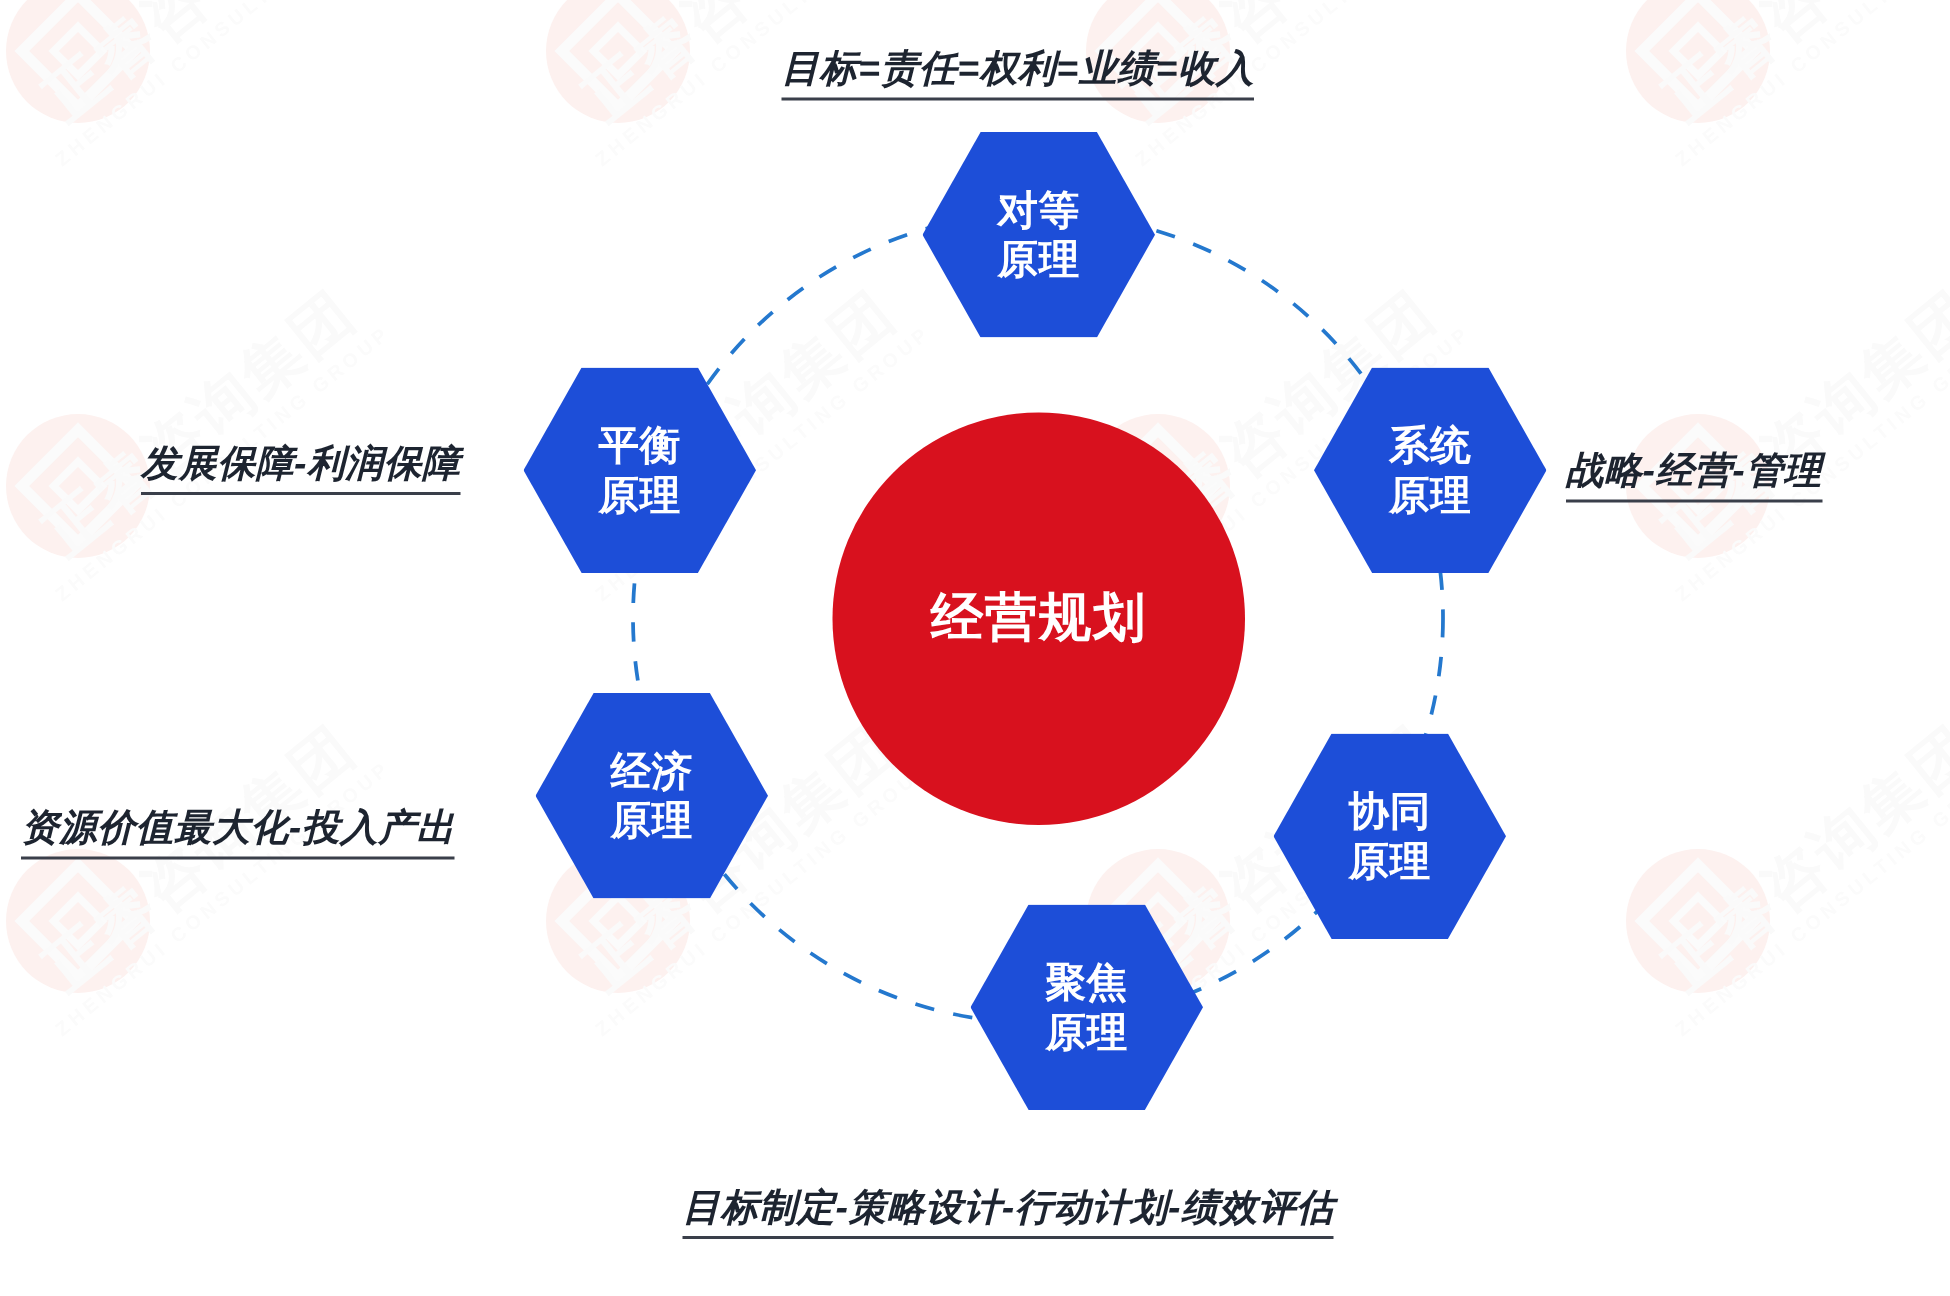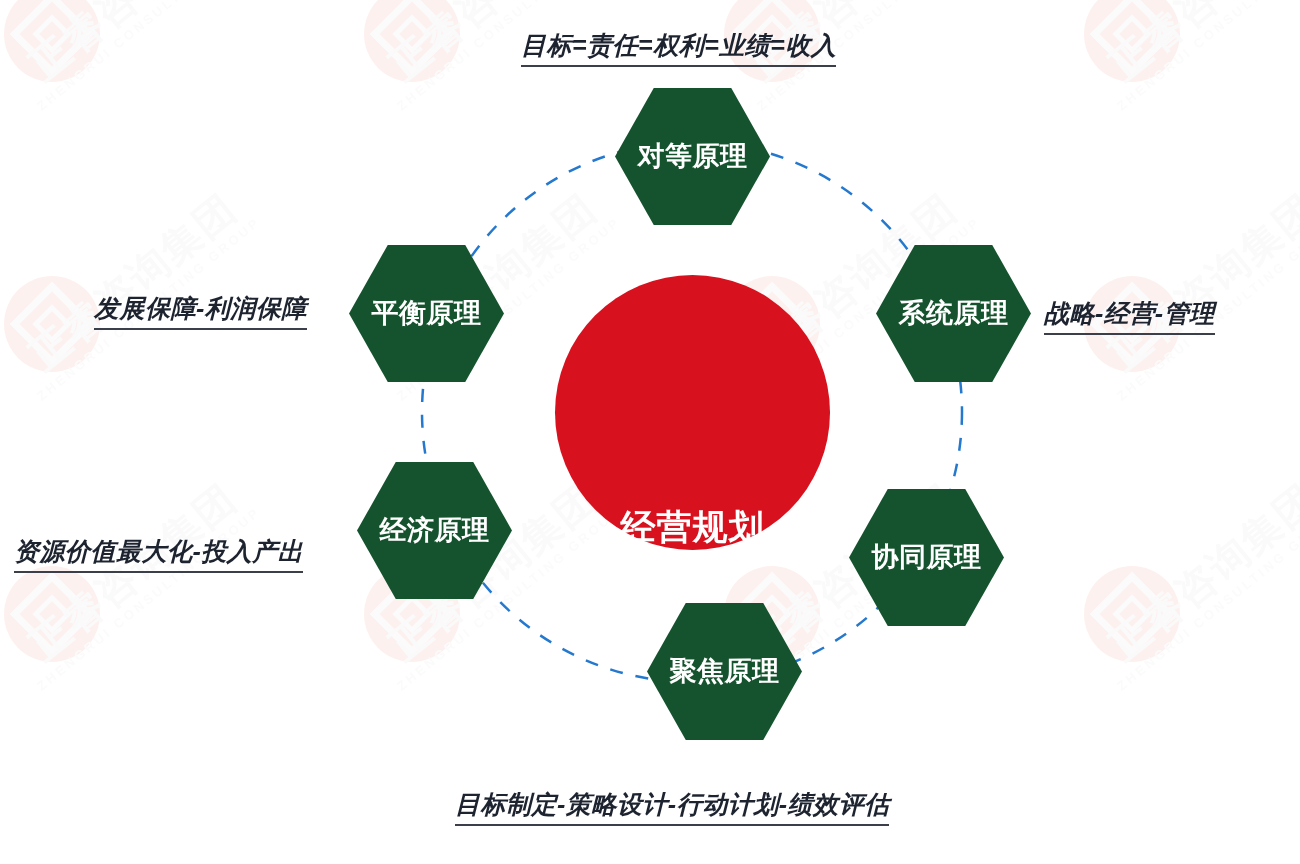--- a/index.html
+++ b/index.html
@@ -54,39 +54,39 @@
   #ring-svg{position:absolute;left:0;top:0;width:1300px;height:864px;z-index:1;}
 
   
   .center-circle{
     position:absolute;
     left:555px;top:275px;width:275px;height:275px;
     border-radius:50%;
     background:#d8111e;
     z-index:3;
     display:flex;flex-direction:column;
-    align-items:center;justify-content:flex-end;
+    align-items:center;justify-content:center;
   }
   .center-circle .cc-line{
     color:#ffffff;
     font-size:35px;
     font-weight:bold;
     line-height:1.28;
     letter-spacing:1px;
     white-space:nowrap;
   }
 
   
   .hex{
     position:absolute;
     width:155px;height:137px;
-    background:#14532d;
+    background:#1d4ed8;
     clip-path:polygon(25% 0%,75% 0%,100% 50%,75% 100%,25% 100%,0% 50%);
     z-index:4;
-    display:flex;flex-direction:row;
+    display:flex;flex-direction:column;
     align-items:center;justify-content:center;
   }
   .hex .hx-line{
     color:#ffffff;
     font-size:27px;
     font-weight:bold;
     line-height:1.22;
     white-space:nowrap;
     letter-spacing:0.5px;
   }

